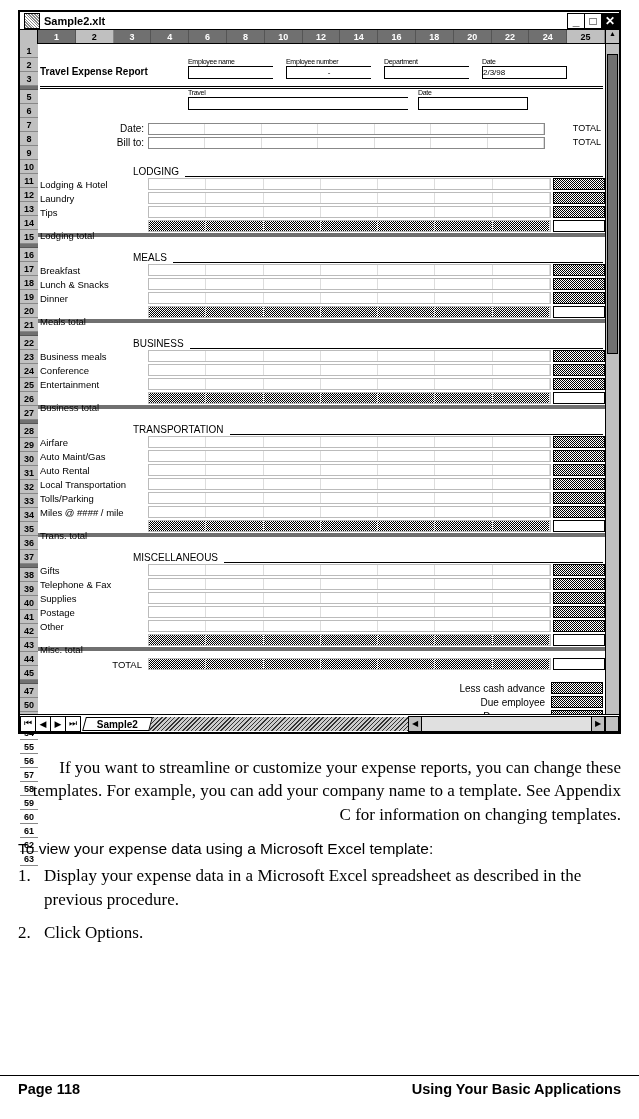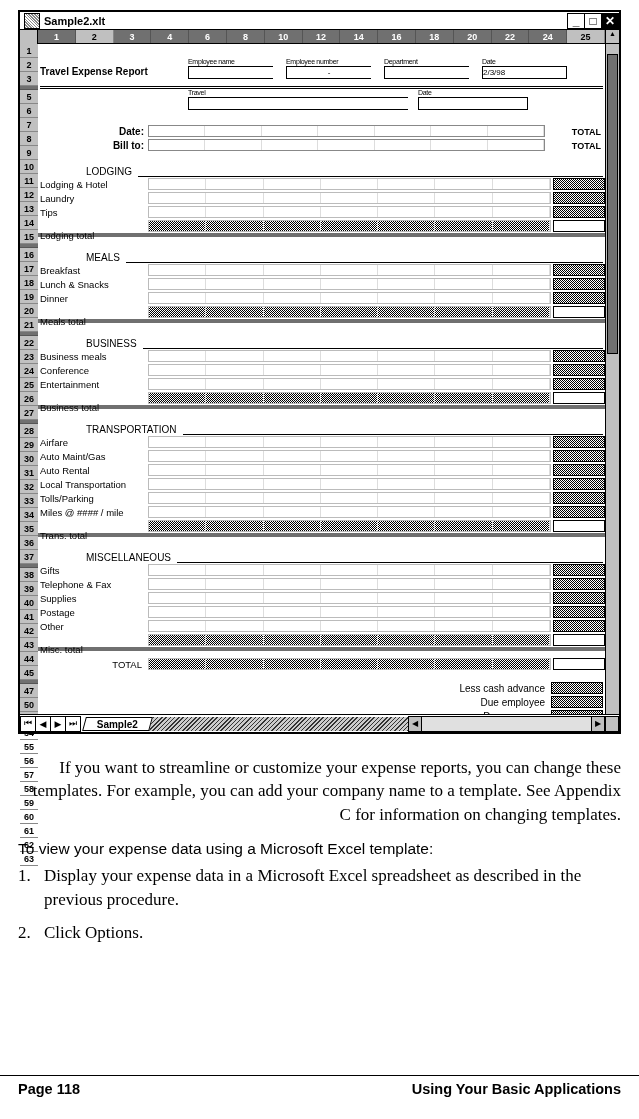--- a/index.html
+++ b/index.html
@@ -122,36 +122,36 @@
     border: 1px solid #000;
     height: 13px; width: 85px;
     border-right: 0;
   }
   .field-set.last .field-box { border-right:1px solid #000; }
   .double-line {
     border-top: 3px double #000;
     margin: 2px 0 0;
   }
   .meta-row {
-    display:flex; height:14px; align-items:flex-end;
+    display:flex; height:14px; align-items:flex-start;
     font-size:10px;
-    font-weight:bold;
   }
   .meta-lbl { width:110px; text-align:right; padding-right:4px; }
   .week-grid {
     flex:1; display:flex; border:1px solid #888; height:12px;
     margin-right:60px;
   }
   .total-lbl {
     position:absolute; right:4px; font-size:9px;
   }
   .section-hdr {
     height:26px; display:flex; align-items:flex-end;
     font-size:10px; font-weight:normal;
     padding-left:48px;
+    margin-left:47px;
   }
   .section-name { margin-right:6px; font-size:10px; }
   .section-rule { flex:1; border-bottom:1px solid #000; height:1px; margin-right:2px; }
   .expense-row {
     height:14px; display:flex; align-items:center;
   }
   .exp-label {
     width:110px; font-size:9.5px; padding-left:2px;
     white-space:nowrap; overflow:hidden;
   }

